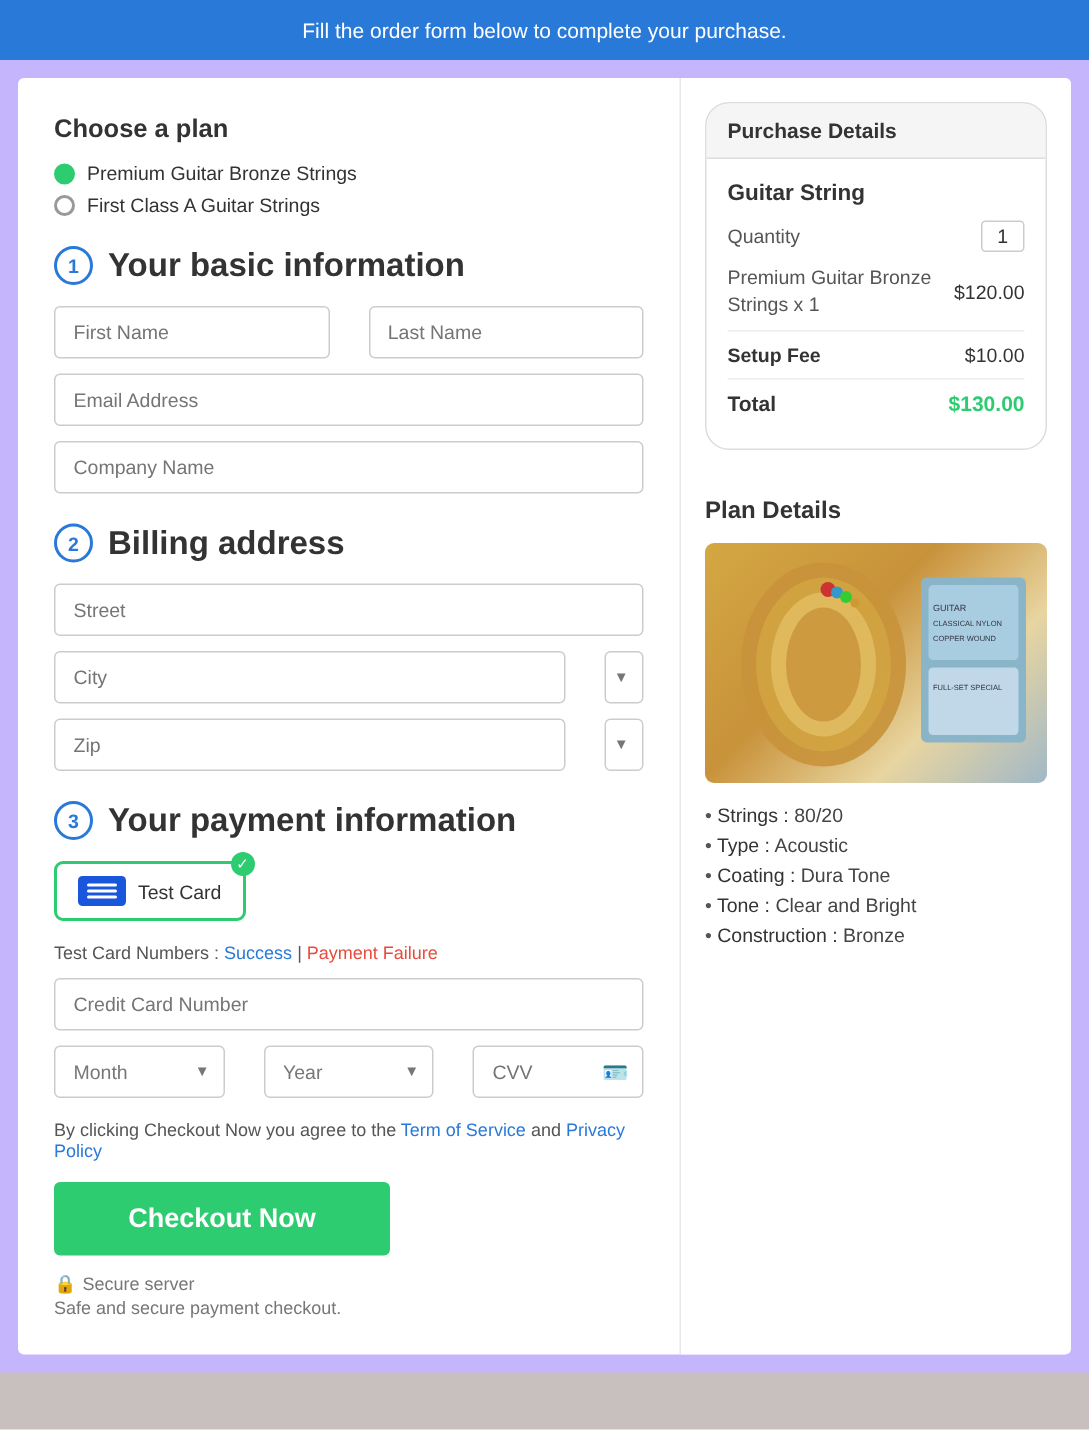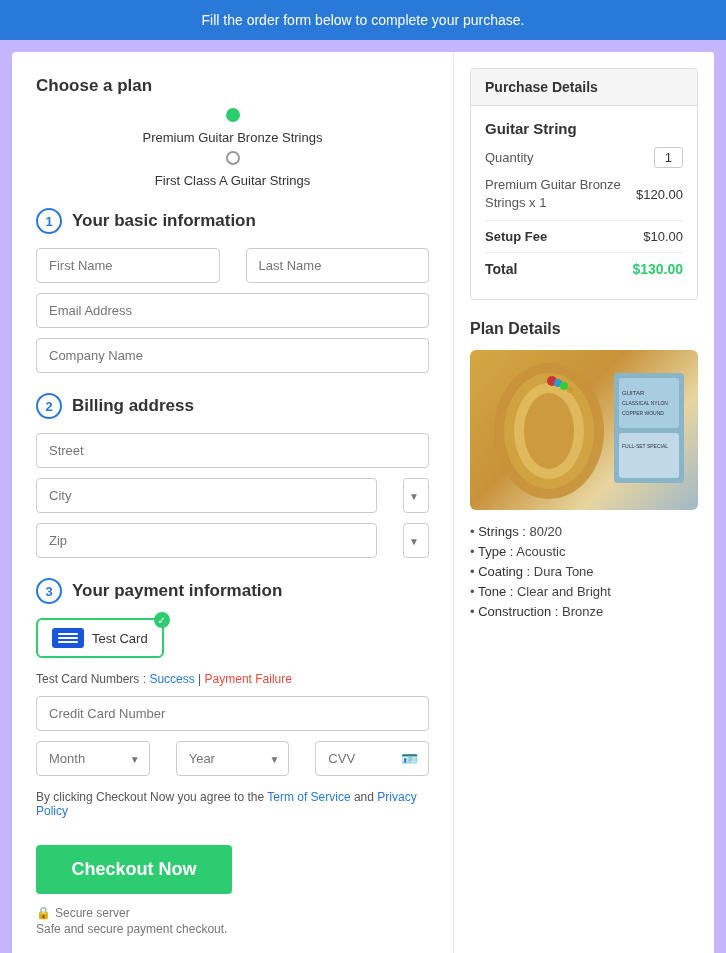--- a/index.html
+++ b/index.html
@@ -49,21 +49,20 @@
       color: #333;
       margin-bottom: 12px;
     }
     .plan-option {
       display: flex;
       align-items: center;
       gap: 8px;
       margin-bottom: 6px;
       font-size: 13px;
       color: #333;
-      flex-direction: column;
     }
     .radio-green {
       width: 14px;
       height: 14px;
       border-radius: 50%;
       border: 2px solid #2ecc71;
       background: #2ecc71;
       display: inline-block;
       flex-shrink: 0;
     }
@@ -90,21 +89,21 @@
       border: 2px solid #2979d8;
       color: #2979d8;
       display: flex;
       align-items: center;
       justify-content: center;
       font-size: 13px;
       font-weight: bold;
       flex-shrink: 0;
     }
     .step-title {
-      font-size: 17px;
+      font-size: 22px;
       font-weight: bold;
       color: #333;
     }
 
     .form-row {
       display: flex;
       gap: 26px;
       margin-bottom: 10px;
     }
     .form-input {
@@ -224,43 +223,42 @@
 
     .checkout-btn {
       background: #2ecc71;
       color: white;
       border: none;
       border-radius: 4px;
       padding: 14px 28px;
       font-size: 18px;
       font-weight: bold;
       cursor: pointer;
-      width: 196px;
+      width: 224px;
       text-align: center;
-      margin-top: 13px;
     }
 
     .secure-note {
       margin-top: 12px;
       font-size: 12px;
       color: #777;
     }
     .secure-note .lock-line {
       display: flex;
       align-items: center;
       gap: 4px;
       margin-bottom: 2px;
     }
 
     
     .purchase-details-box {
       border: 1px solid #ddd;
-      border-radius: 4px;
+      border-radius: 16px;
       overflow: hidden;
-      margin-bottom: 20px;
+      margin-bottom: 32px;
     }
     .purchase-details-header {
       background: #f5f5f5;
       padding: 10px 14px;
       font-size: 14px;
       font-weight: bold;
       color: #333;
       border-bottom: 1px solid #ddd;
     }
     .purchase-details-body {

